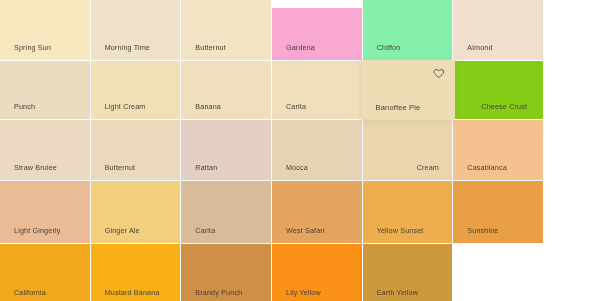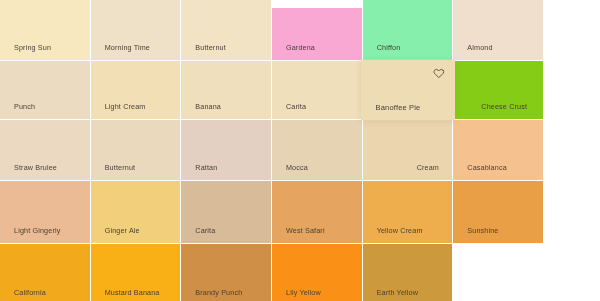--- a/index.html
+++ b/index.html
@@ -135,21 +135,21 @@
     <div class="swatch" style="background: rgb(242, 208, 123);">
       <span class="swatch-label" style="color: rgb(74, 64, 56);">Ginger Ale</span>
     </div>
     <div class="swatch" style="background: rgb(216, 188, 153);">
       <span class="swatch-label" style="color: rgb(74, 64, 56);">Carita</span>
     </div>
     <div class="swatch" style="background: rgb(229, 164, 95);">
       <span class="swatch-label" style="color: rgb(74, 64, 56);">West Safari</span>
     </div>
     <div class="swatch" style="background: rgb(239, 174, 77);">
-      <span class="swatch-label" style="color: rgb(74, 64, 56);">Yellow Cream</span>
+      <span class="swatch-label" style="color: rgb(74, 64, 56);">Yellow Sunset</span>
     </div>
     <div class="swatch" style="background: rgb(233, 159, 69);">
       <span class="swatch-label" style="color: rgb(74, 64, 56);">Sunshine</span>
     </div>
     <div class="swatch" style="background: rgb(242, 169, 28);">
       <span class="swatch-label" style="color: rgb(74, 64, 56);">California</span>
     </div>
     <div class="swatch" style="background: rgb(249, 175, 22);">
       <span class="swatch-label" style="color: rgb(74, 64, 56);">Mustard Banana</span>
     </div>

